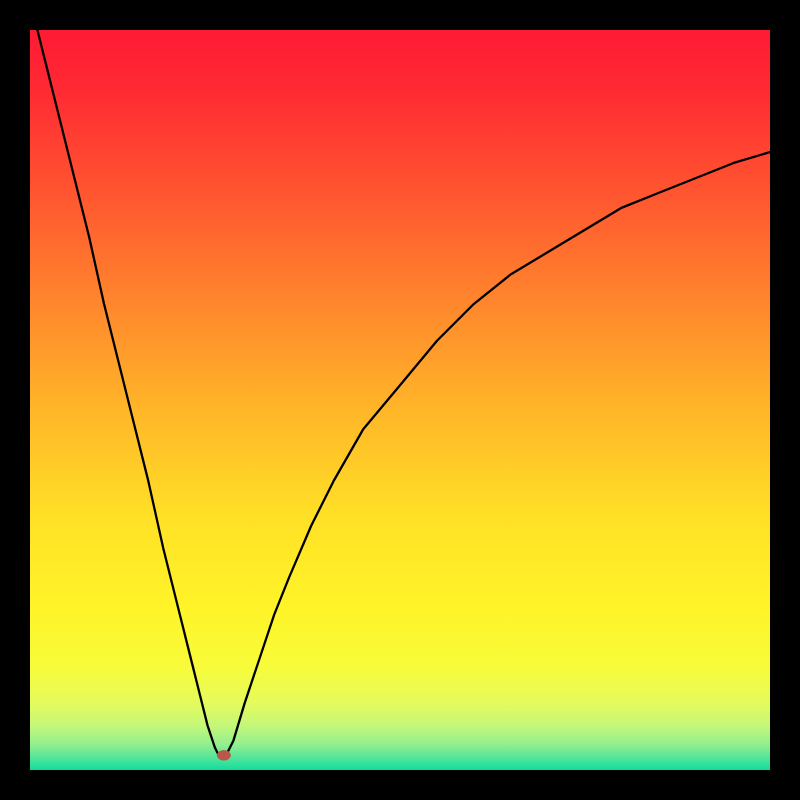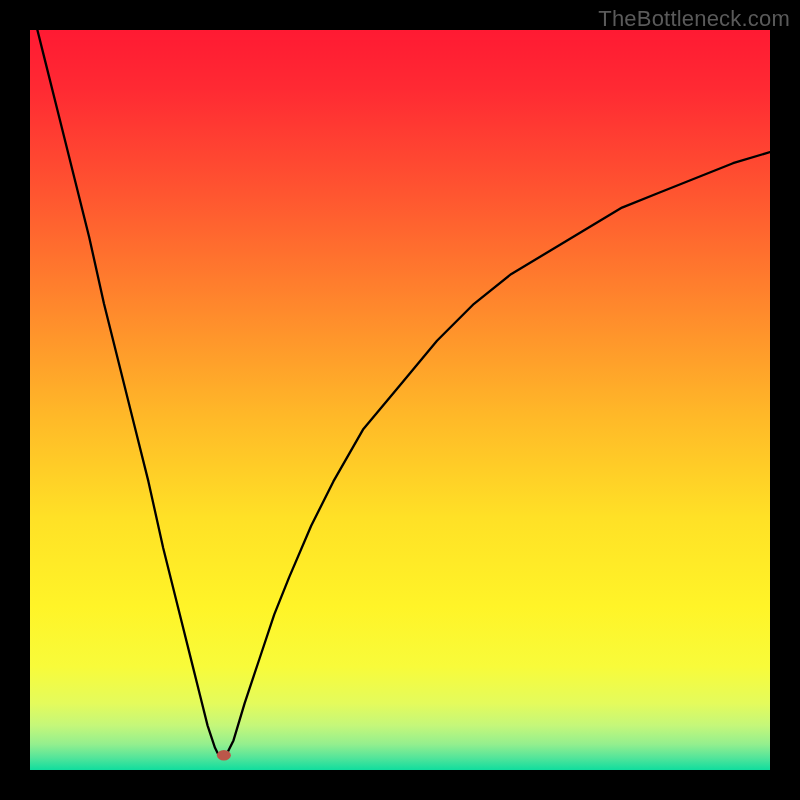--- a/index.html
+++ b/index.html
@@ -60,15 +60,14 @@
           <stop offset="98.3%" stop-color="#55e59a"></stop>
           <stop offset="100%" stop-color="#10dd9e"></stop>
         </linearGradient>
       </defs>
       <rect x="0" y="0" width="740" height="740" fill="url(#bg-grad)"></rect>
       <path id="curve-path" fill="none" stroke="#000" stroke-width="2.3" stroke-linejoin="round" stroke-linecap="round" d="M0.00 -29.60 L14.80 29.60 L29.60 88.80 L44.40 148.00 L59.20 207.20 L74.00 273.80 L88.80 333.00 L103.60 392.20 L118.40 451.40 L133.20 518.00 L148.00 577.20 L162.80 636.40 L170.20 666.00 L177.60 695.60 L185.00 717.80 L188.70 725.20 L196.10 725.20 L203.50 710.40 L214.60 673.40 L229.40 629.00 L244.20 584.60 L259.00 547.60 L281.20 495.80 L303.40 451.40 L333.00 399.60 L370.00 355.20 L407.00 310.80 L444.00 273.80 L481.00 244.20 L518.00 222.00 L555.00 199.80 L592.00 177.60 L629.00 162.80 L666.00 148.00 L703.00 133.20 L740.00 122.10"></path>
       <ellipse id="marker-dot" cx="193.88" cy="725.20" rx="7" ry="5.2" fill="#bb574a"></ellipse>
     </svg>
   </div>
 
-  <div class="watermark">TheBottleneck.com</div>
 
 </div>
 
 </body></html>

